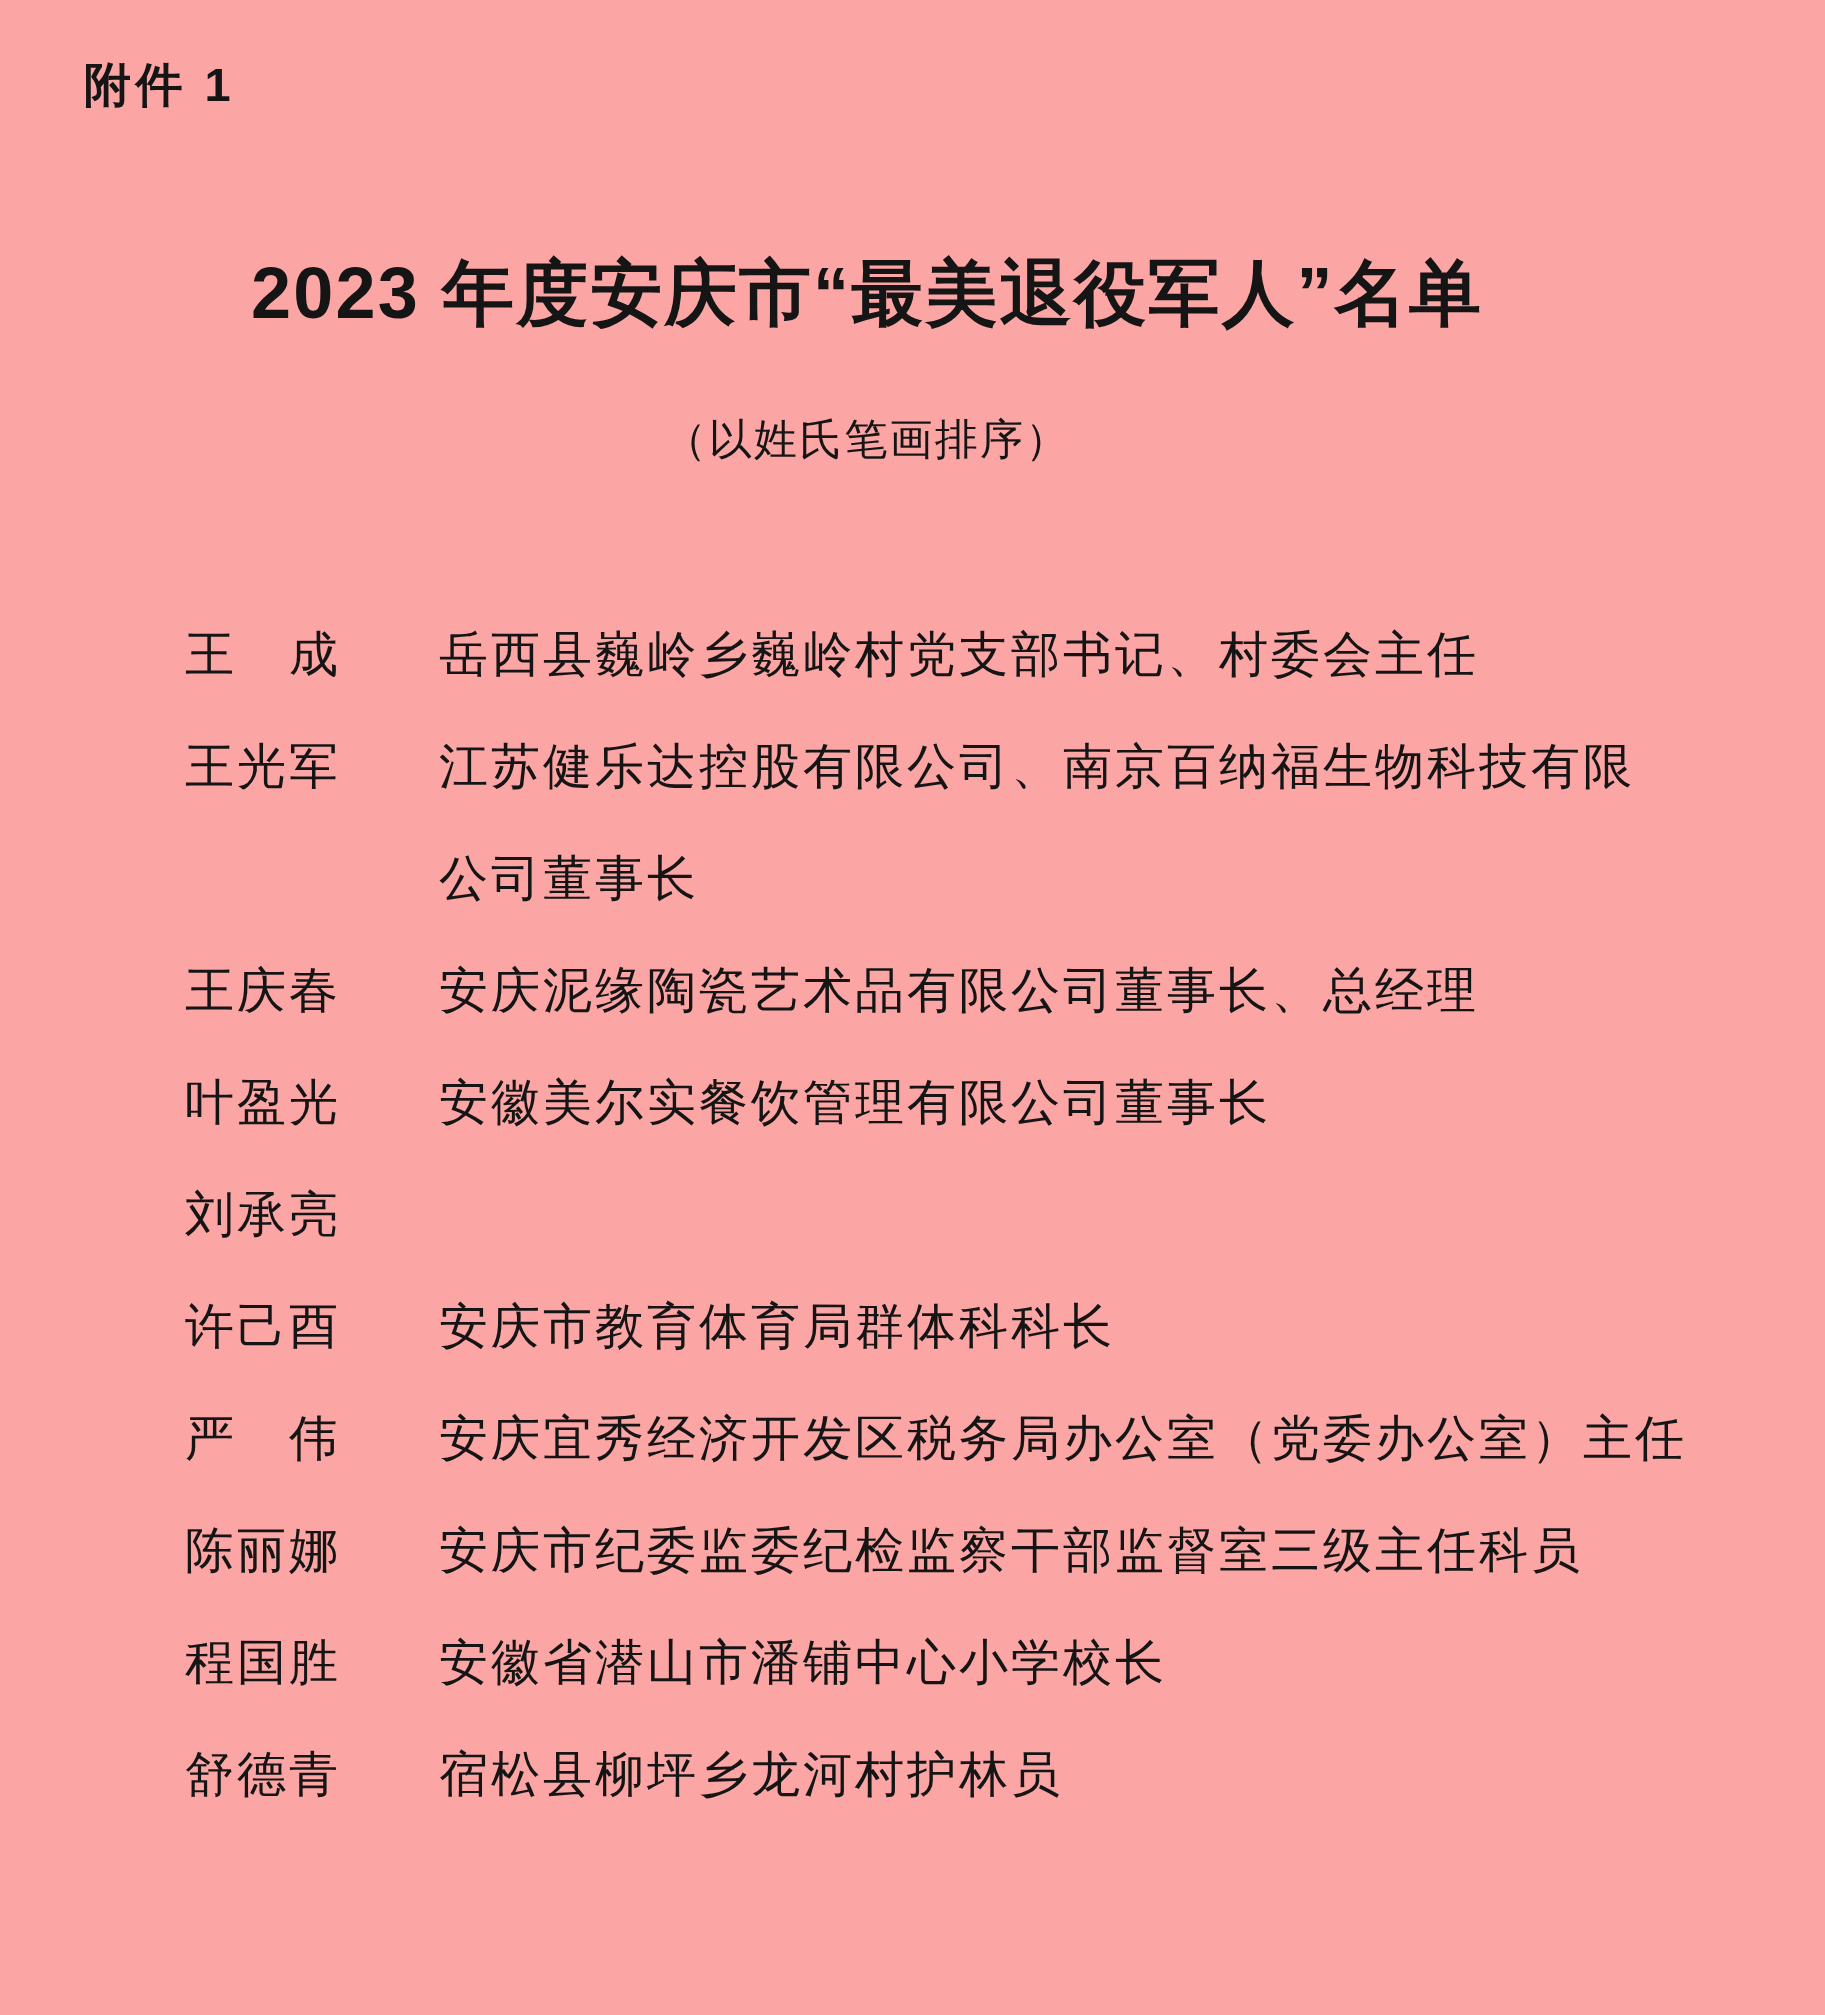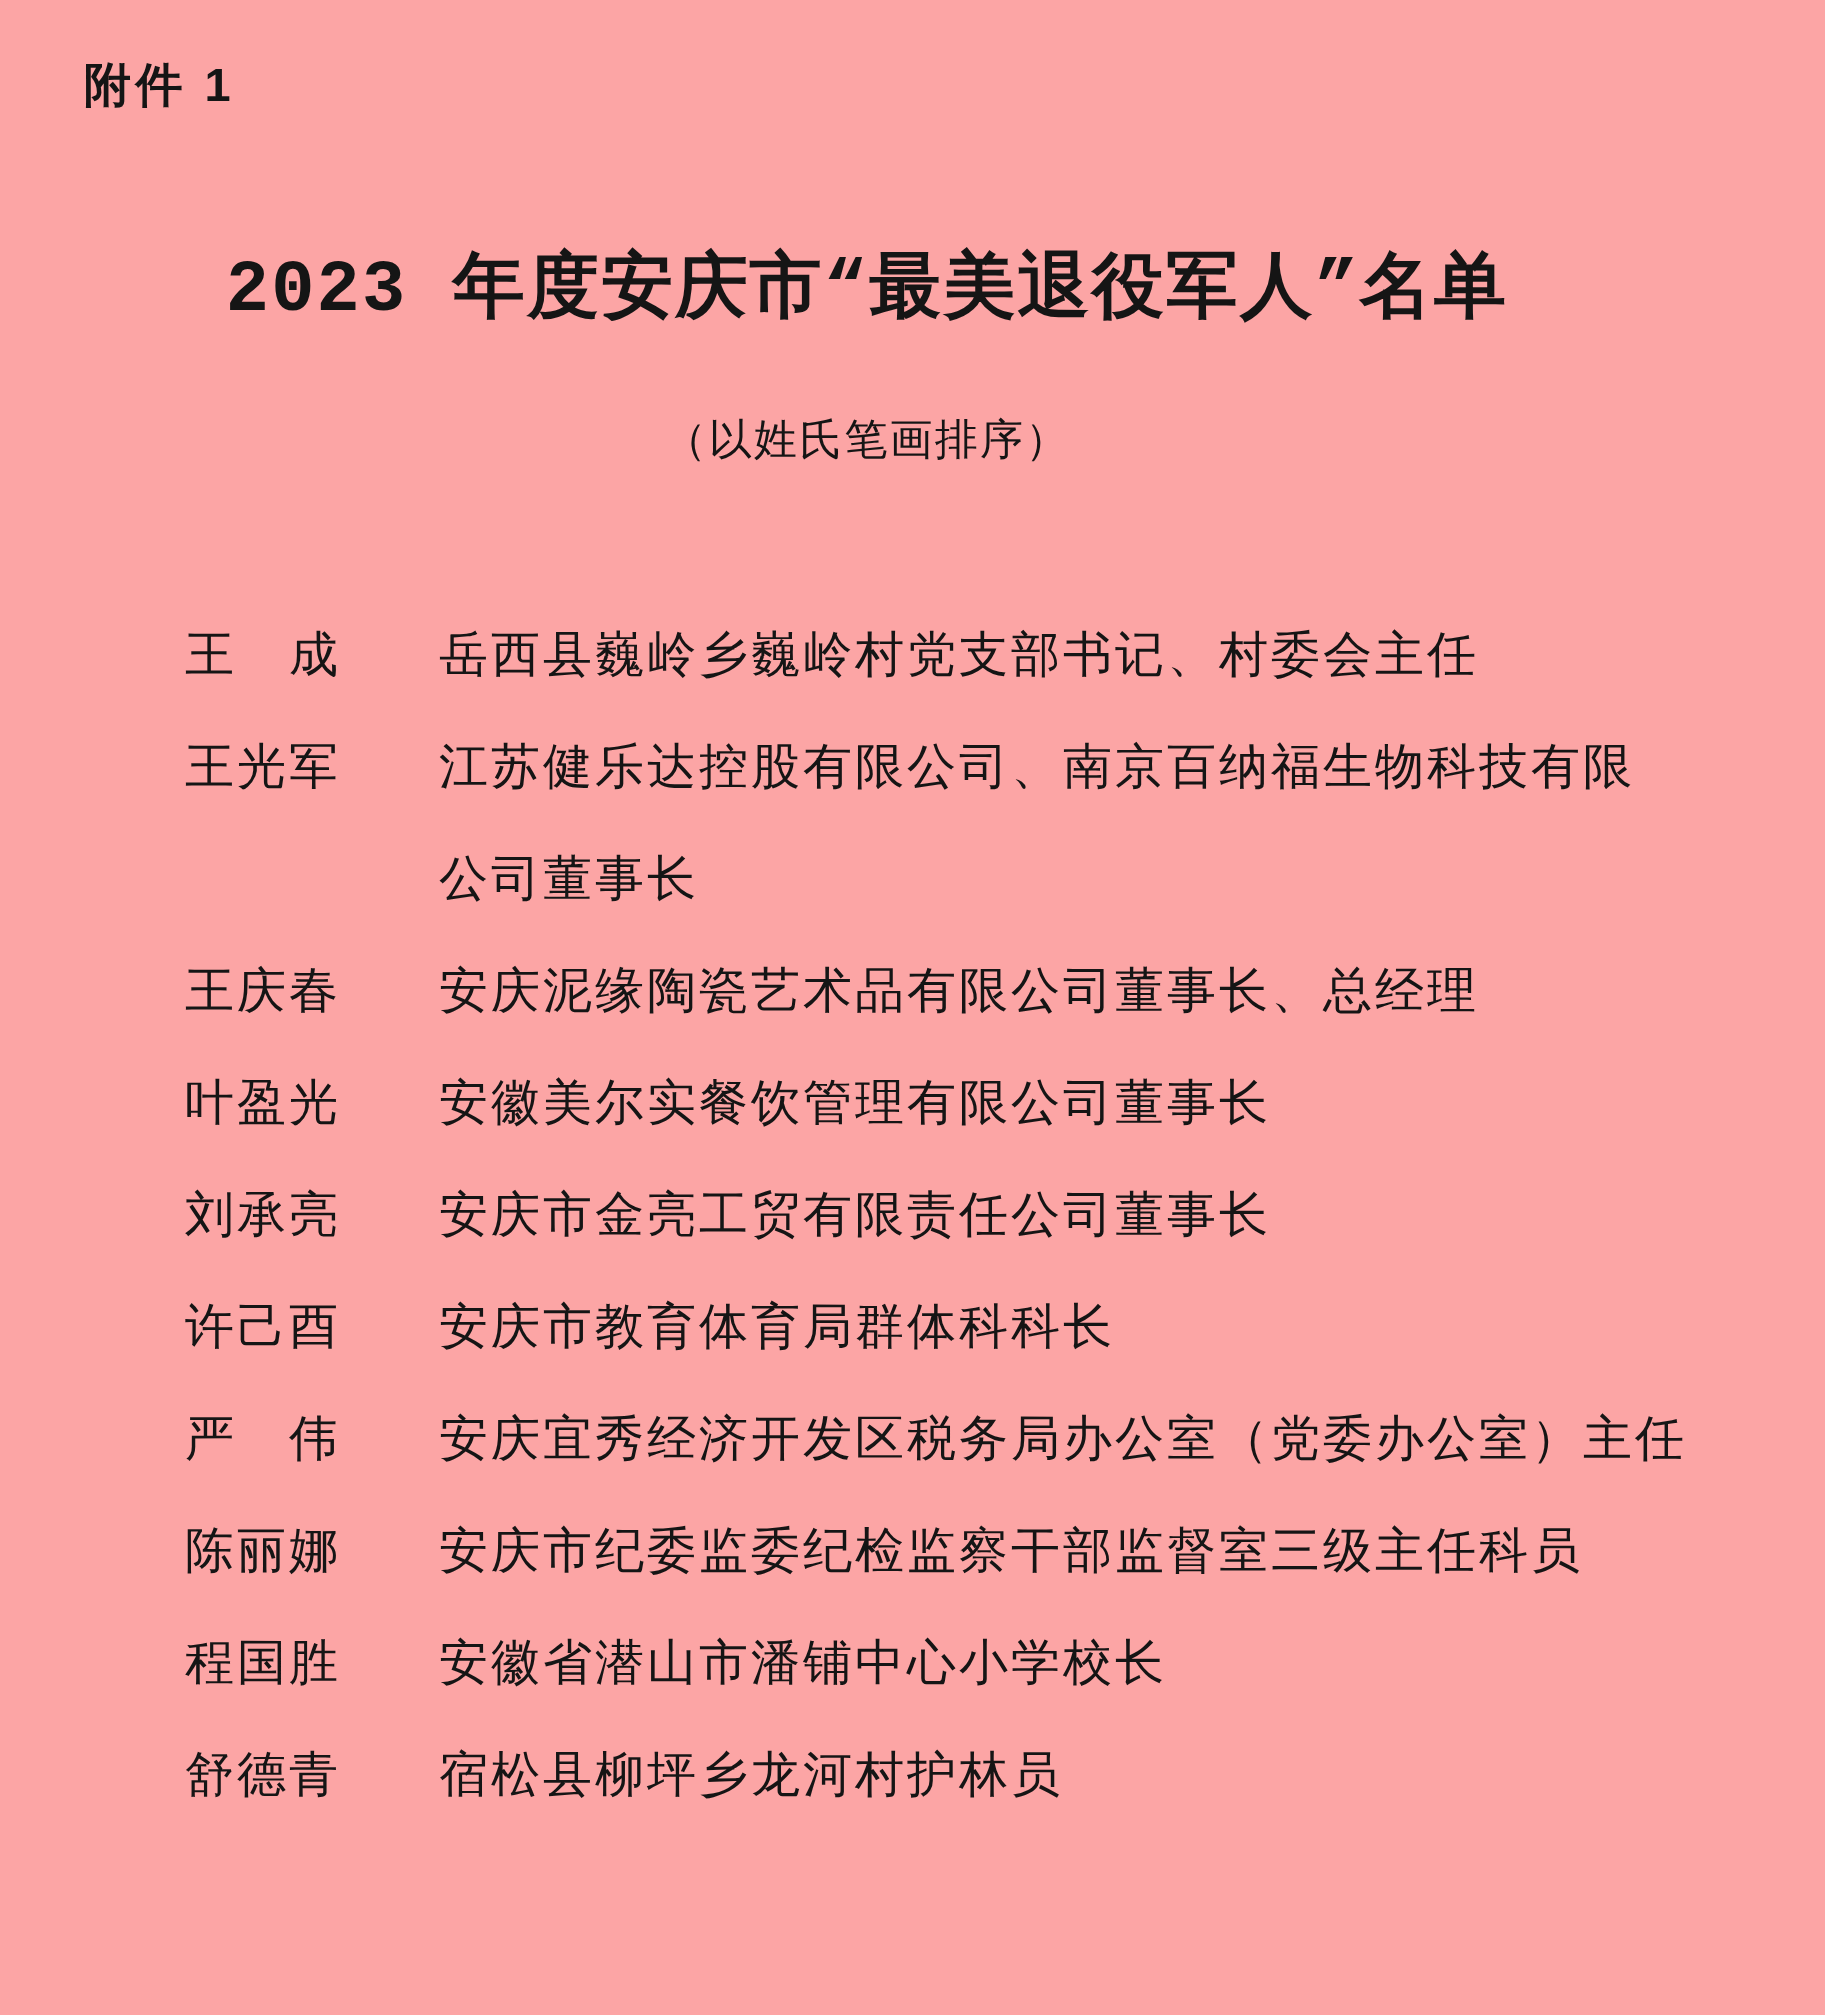--- a/index.html
+++ b/index.html
@@ -24,23 +24,23 @@
     font-weight: 700;
     font-size: 47px;
     letter-spacing: 4.5px;
     white-space: pre;
   }
   .title {
     position: absolute;
     left: 0;
     right: 91px;
     top: 238px;
-    margin: 0;
+    margin: 8px;
     text-align: center;
-    font-family: Liberation Mono, monospace;
+    font-family: Liberation Sans, sans-serif;
     font-weight: 700;
     font-size: 72px;
     letter-spacing: 2.2px;
     white-space: nowrap;
   }
   .subtitle {
     position: absolute;
     left: 0;
     right: 91px;
     top: 411px;
@@ -102,21 +102,20 @@
     <div class="roster-desc">安庆泥缘陶瓷艺术品有限公司董事长、总经理</div>
   </div>
 
   <div class="roster-row">
     <div class="roster-name">叶盈光</div>
     <div class="roster-desc">安徽美尔实餐饮管理有限公司董事长</div>
   </div>
 
   <div class="roster-row">
     <div class="roster-name">刘承亮</div>
-    <div class="roster-desc">安庆市金亮工贸有限责任公司董事长</div>
   </div>
 
   <div class="roster-row">
     <div class="roster-name">许己酉</div>
     <div class="roster-desc">安庆市教育体育局群体科科长</div>
   </div>
 
   <div class="roster-row">
     <div class="roster-name">严　伟</div>
     <div class="roster-desc">安庆宜秀经济开发区税务局办公室（党委办公室）主任</div>

